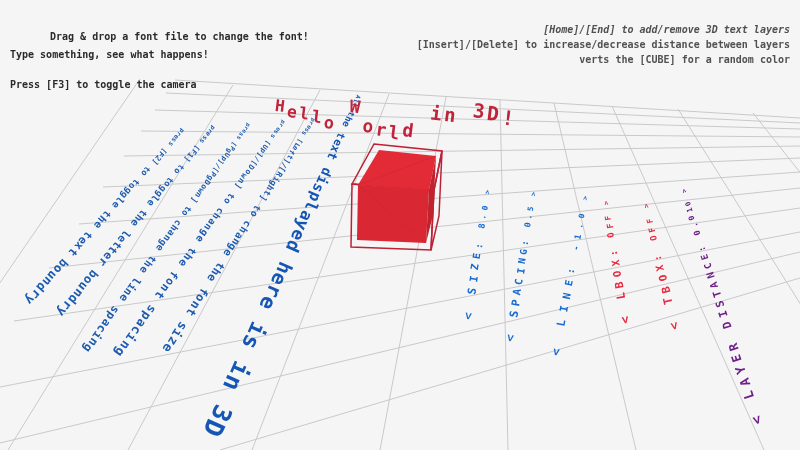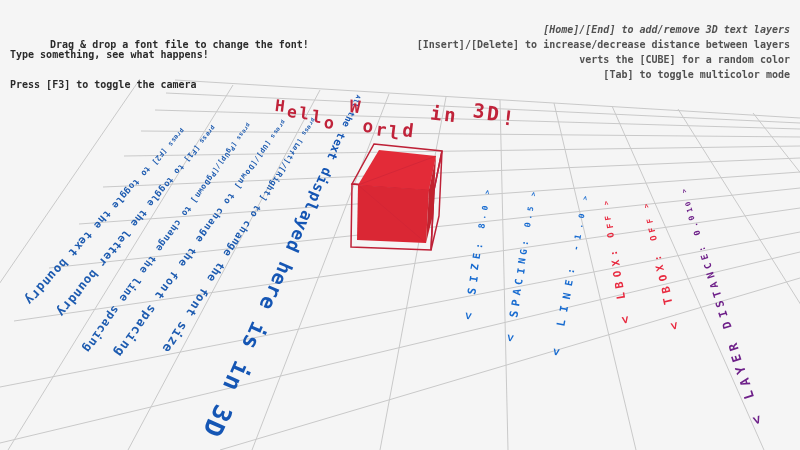--- a/index.html
+++ b/index.html
@@ -17,21 +17,21 @@
     font-family:"DejaVu Sans Mono", monospace;
     font-weight:bold;
     white-space:pre;
     transform-origin:center;
     line-height:1;
   }
   .hud{position:absolute;left:0;top:0;width:800px;height:450px;pointer-events:none;}
   .hud div{position:absolute;font-weight:bold;white-space:pre;}
   #fps-counter{left:10px;top:8px;font-size:20px;letter-spacing:1px;}
   .hud-left{left:10px;font-size:10px;}
-  #hud-l0{top:39px;padding-left:40px;}
+  #hud-l0{top:31px;padding-left:40px;}
   #hud-l1{top:49px;}
   #hud-l2{top:79px;}
   .hud-right{right:10px;font-size:10px;text-align:right;}
   #status-line{top:8px;}
   #hud-r0{top:24px;}
   #hud-r1{top:39px;margin-left:45px;}
   #hud-r2{top:54px;}
   #hud-r3{top:69px;}
   #cube-svg{pointer-events:none;}
   #cube-svg polygon{pointer-events:auto;cursor:pointer;}
@@ -416,16 +416,15 @@
       </div>
   </div>
 
   <div class="hud">
     <div id="hud-l0" class="hud-left" style="color: rgb(42, 42, 42);">Drag &amp; drop a font file to change the font!</div>
     <div id="hud-l1" class="hud-left" style="color: rgb(42, 42, 42);">Type something, see what happens!</div>
     <div id="hud-l2" class="hud-left" style="color: rgb(42, 42, 42);">Press [F3] to toggle the camera</div>
     <div id="hud-r0" class="hud-right" style="color: rgb(81, 81, 81); font-style: italic;">[Home]/[End] to add/remove 3D text layers</div>
     <div id="hud-r1" class="hud-right" style="color: rgb(81, 81, 81);">[Insert]/[Delete] to increase/decrease distance between layers</div>
     <div id="hud-r2" class="hud-right" style="color: rgb(81, 81, 81);">verts the [CUBE] for a random color</div>
-    <div id="hud-r3" class="hud-right" style="color: rgb(81, 81, 81);">[Tab] to toggle multicolor mode</div>
   </div>
 
 </div>
 
 </body></html>

